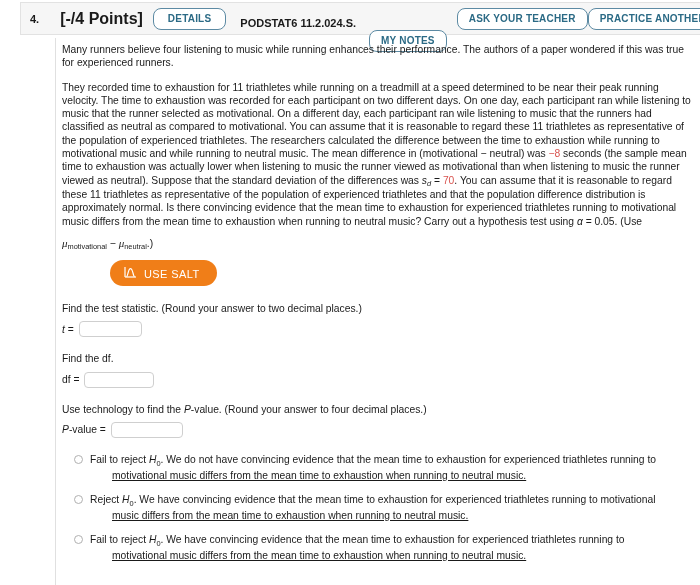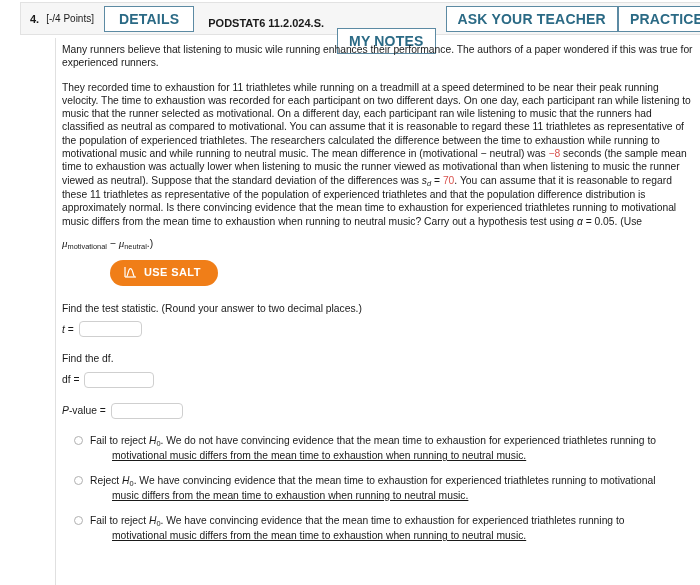--- a/index.html
+++ b/index.html
@@ -32,32 +32,33 @@
     padding-left: 9px;
   }
   #header-bar .qnum {
     font-size: 11px;
     font-weight: bold;
     color: #1a1a1a;
     margin-right: 7px;
     white-space: nowrap;
   }
   #header-bar .points {
-    font-size: 10px;
-    font-weight: normal;
+    font-size: 16px;
+    font-weight: bold;
     color: #1a1a1a;
     margin-right: 10px;
     white-space: nowrap;
+    margin-left: 14px;
   }
   .hdr-btn {
     border: 1px solid #5c8aa3;
-    border-radius: 0;
+    border-radius: 8px;
     background: #ffffff;
     color: #2b6a85;
-    font-size: 14px;
+    font-size: 10px;
     font-weight: bold;
     letter-spacing: .2px;
     padding: 5px 11px 5px 11px;
     line-height: 1;
     white-space: nowrap;
     cursor: pointer;
     font-family: "Liberation Sans", sans-serif;
   }
   #details-button { padding-left: 14px; padding-right: 14px; }
   #assignment-code {
@@ -104,29 +105,29 @@
   .ital { font-style: italic; }
   .mu { font-family: "Liberation Serif", serif; font-style: italic; font-size: 11px; }
 
   
   #use-salt-row {
     margin: 0 0 16px 0;
     padding-left: 48px;
   }
   #use-salt-button {
     display: inline-flex;
-    align-items: flex-start;
+    align-items: flex-end;
     gap: 7px;
     background: #f07e18;
     color: #ffffff;
     border: none;
     border-radius: 14px;
     padding: 6px 17px 6px 14px;
     font-size: 11px;
-    font-weight: bold;
+    font-weight: normal;
     letter-spacing: .4px;
     cursor: pointer;
     font-family: "Liberation Sans", sans-serif;
   }
   #salt-distribution-icon { display: block; }
 
   
   .prompt {
     font-size: 10.3px;
     line-height: 13.3px;
@@ -195,21 +196,21 @@
   <span id="assignment-code">PODSTAT6 11.2.024.S.</span>
   <button class="hdr-btn" id="my-notes-button">MY NOTES</button>
   <button class="hdr-btn" id="ask-teacher-button">ASK YOUR TEACHER</button>
   <button class="hdr-btn" id="practice-another-button">PRACTICE ANOTHER</button>
 </div>
 
 <div id="left-divider"></div>
 
 <div id="question-body">
 
-  <p>Many runners believe that listening to music wile running enhances their performance. The authors of a paper wondered if this was true for experienced runners.</p>
+  <p>Many runners believe four listening to music while running enhances their performance. The authors of a paper wondered if this was true for experienced runners.</p>
 
   <p class="para-tight"><span>They recorded time to exhaustion for 11 triathletes while running on a treadmill at a speed determined to be near their peak running velocity. The time to exhaustion was recorded for each participant on two different days. On one day, each participant ran while listening to music that the runner selected as motivational. On a different day, each participant ran wile listening to music that the runners had classified as neutral as compared to motivational. You can assume that it is reasonable to regard these 11 triathletes as representative of the population of experienced triathletes. The researchers calculated the difference between the time to exhaustion while running to motivational music and while running to neutral music. The mean difference in (motivational </span><span>−</span><span> neutral) was </span><span class="hl">−8</span><span> seconds (the sample mean time to exhaustion was actually lower when listening to music the runner viewed as motivational than when listening to music the runner viewed as neutral). Suppose that the standard deviation of the differences was </span><span class="ital">s</span><sub class="ital">d</sub><span> = </span><span class="hl">70</span><span>. You can assume that it is reasonable to regard these 11 triathletes as representative of the population of experienced triathletes and that the population difference distribution is approximately normal. Is there convincing evidence that the mean time to exhaustion for experienced triathletes running to motivational music differs from the mean time to exhaustion when running to neutral music? Carry out a hypothesis test using </span><span class="ital">α</span><span> = 0.05. (Use</span></p>
 
   <p class="para-tight"><span class="mu">μ</span><sub>motivational</sub><span> − </span><span class="mu">μ</span><sub>neutral</sub><span>.)</span></p>
 
   <div id="use-salt-row">
     <button id="use-salt-button">
       <span id="salt-distribution-icon">
         <svg width="13" height="12" viewBox="0 0 13 12" aria-hidden="true">
           <path d="M1 11 L1 1" stroke="#ffffff" stroke-width="1.2" fill="none"></path>
@@ -226,20 +227,21 @@
     <span class="answer-label"><span class="ital">t</span><span> =</span></span>
     <input class="answer-input" id="t-input" type="text" placeholder="" style="">
   </div>
 
   <div class="prompt">Find the df.</div>
   <div class="answer-row">
     <span class="answer-label">df =</span>
     <input class="answer-input" id="df-input" type="text" placeholder="" style="">
   </div>
 
+  <div class="prompt"><span>Use technology to find the </span><span class="ital">P</span><span>-value. (Round your answer to four decimal places.)</span></div>
   <div class="answer-row">
     <span class="answer-label"><span class="ital">P</span><span>-value =</span></span>
     <input class="answer-input" id="pvalue-input" type="text" placeholder="" style="">
   </div>
 
 
   <div class="option-row">
     <span class="radio-mark"></span>
     <span class="option-text"><span>Fail to reject </span><span class="ital">H</span><sub>0</sub><span>. We do not have convincing evidence that the mean time to exhaustion for experienced triathletes running to</span><span class="cont">motivational music differs from the mean time to exhaustion when running to neutral music.</span></span>
   </div>

